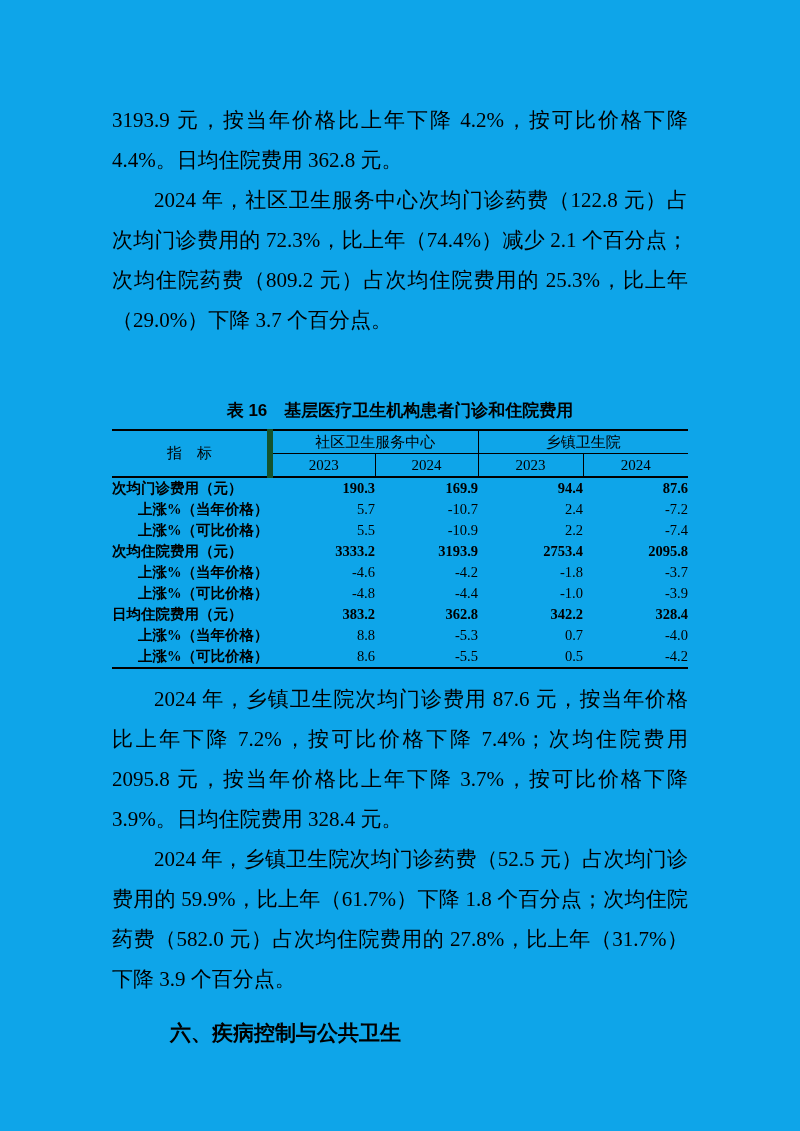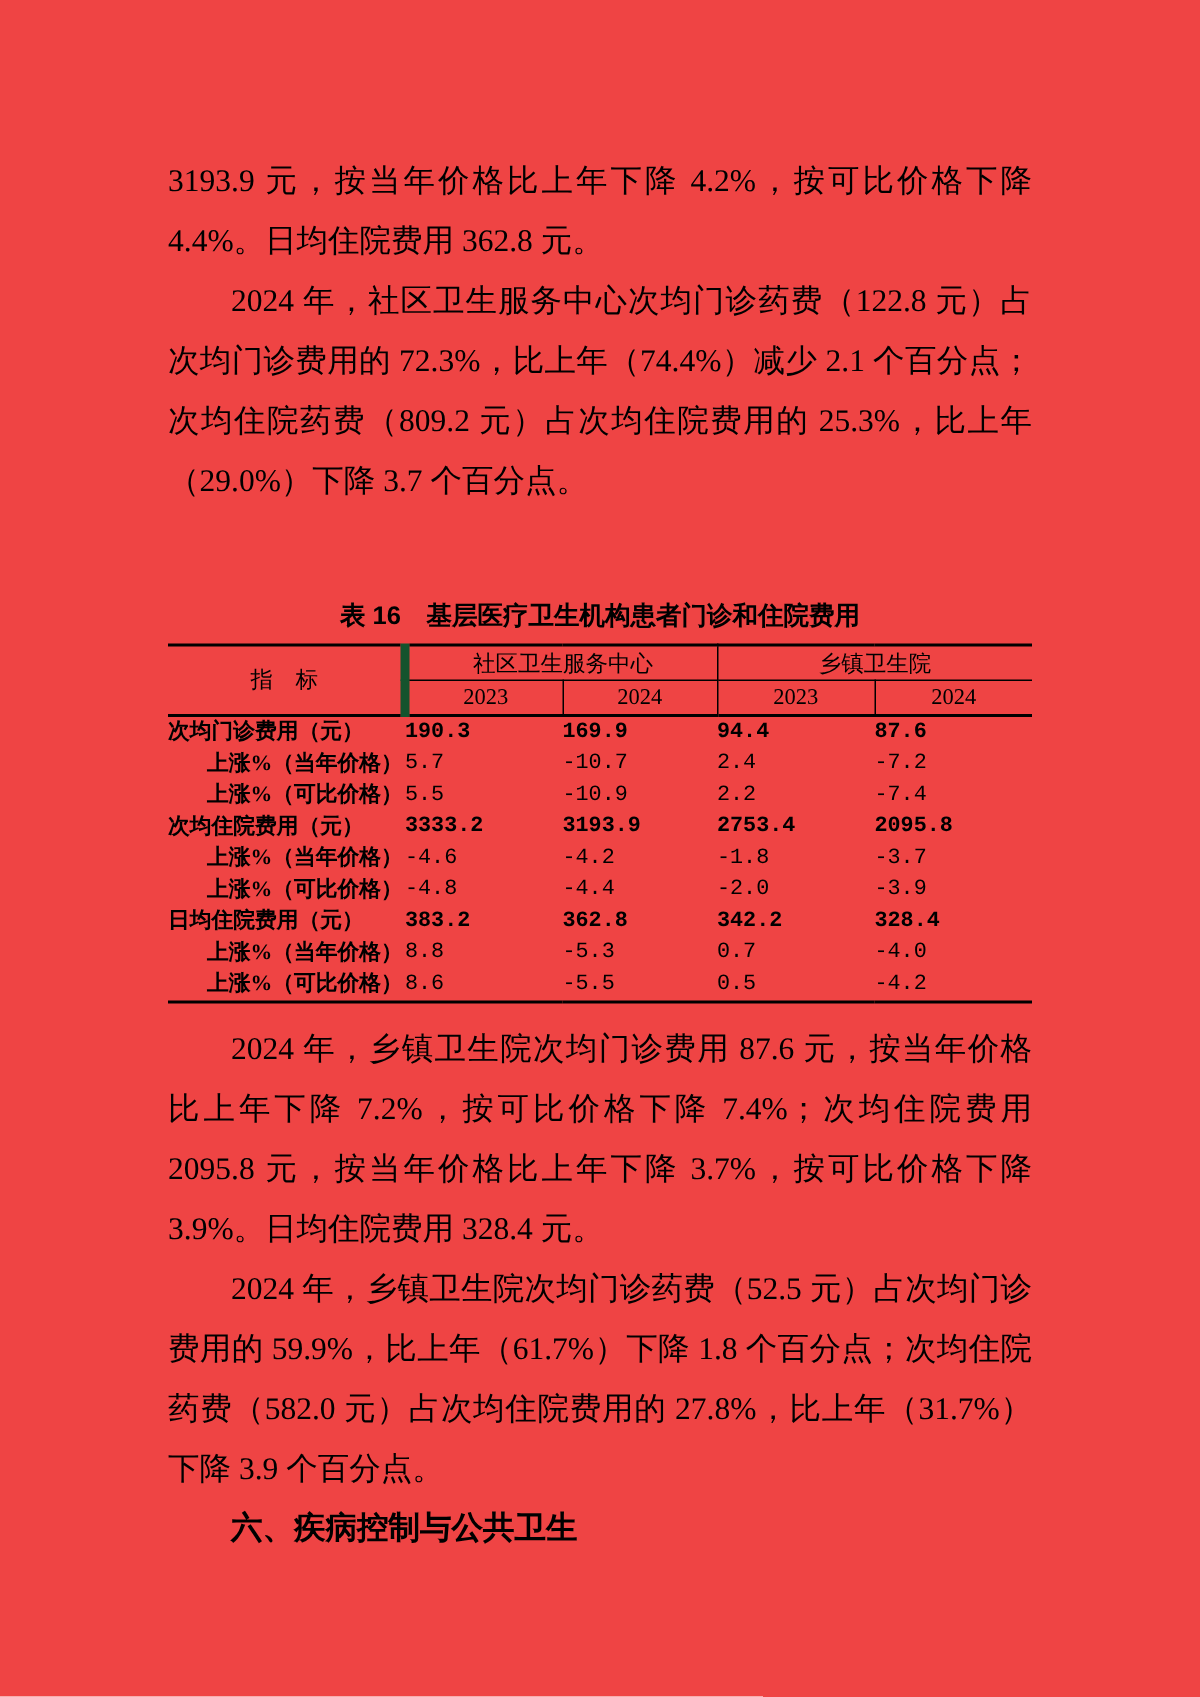--- a/index.html
+++ b/index.html
@@ -1,20 +1,20 @@
 <!DOCTYPE html>
 <html><head>
 <meta charset="utf-8">
 <style>
   html, body { margin: 0; padding: 0; background: #ffffff; }
   .page {
     position: relative;
     width: 800px;
     height: 1131px;
-    background: #ef4444;
+    background: #0ea5e9;
     box-sizing: border-box;
     padding: 100px 112px 0 112px;
     color: #000;
     overflow: hidden;
   }
   .body-text {
     margin: 0;
     font-family: "Liberation Serif", "DejaVu Serif", serif;
     font-size: 21px;
     line-height: 40px;
@@ -76,28 +76,29 @@
     line-height: 21px;
   }
   td.lbl {
     font-family: "Liberation Serif", "DejaVu Serif", serif;
     padding-left: 6px;
     white-space: nowrap;
     font-weight: bold;
   }
   tr.sub td.lbl { padding-left: 26px; }
   td.val {
+    text-align: right;
     padding-right: 9px;
-    font-family: Liberation Mono, monospace;
+    font-family: Liberation Serif, serif;
   }
   tr.main td { font-weight: bold; }
   .after-table { margin-top: 10px; }
   .section-heading {
-    margin: 0;
-    font-family: Liberation Sans, sans-serif;
+    margin: 16px;
+    font-family: Liberation Mono, monospace;
     font-weight: bold;
     font-size: 21px;
     line-height: 40px;
     text-indent: 2em;
     color: #000;
   }
 </style>
 </head>
 <body>
 
@@ -163,21 +164,21 @@
         <td class="lbl">上涨%（当年价格）</td>
         <td class="val">-4.6</td>
         <td class="val">-4.2</td>
         <td class="val">-1.8</td>
         <td class="val">-3.7</td>
       </tr>
       <tr class="sub">
         <td class="lbl">上涨%（可比价格）</td>
         <td class="val">-4.8</td>
         <td class="val">-4.4</td>
-        <td class="val">-2.0</td>
+        <td class="val">-1.0</td>
         <td class="val">-3.9</td>
       </tr>
       <tr class="main">
         <td class="lbl">日均住院费用（元）</td>
         <td class="val">383.2</td>
         <td class="val">362.8</td>
         <td class="val">342.2</td>
         <td class="val">328.4</td>
       </tr>
       <tr class="sub">

